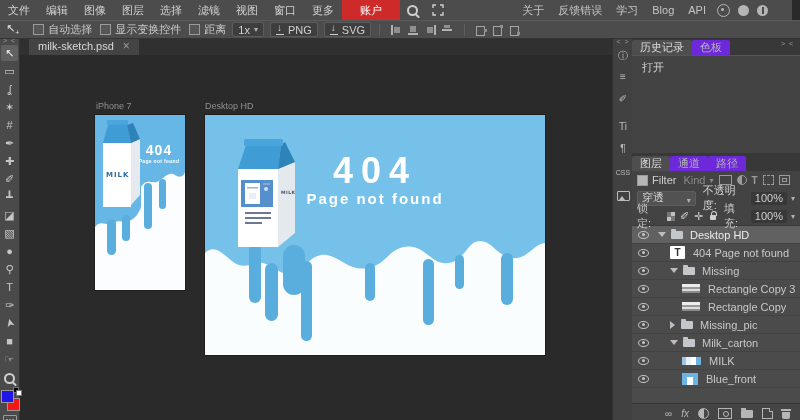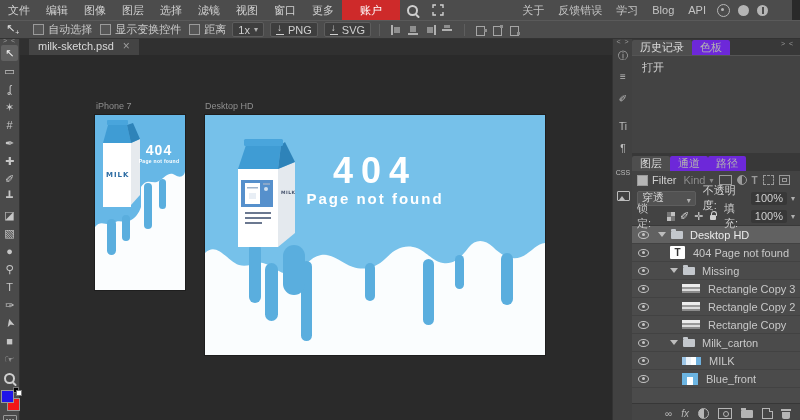--- a/index.html
+++ b/index.html
@@ -426,30 +426,31 @@
             <span class="thumb-rect"></span>
         <span>Rectangle Copy 3</span>
           </span>
       </div>
       <div class="lrow">
         <span class="eyebox">
             <span class="eye"></span>
           </span>
         <span class="ind2">
             <span class="thumb-rect"></span>
-        <span>Rectangle Copy 2</span>
-          </span>
-      </div>
-      <div class="lrow">
-        <span class="eyebox">
-            <span class="eye"></span>
-          </span>
-        <span class="ind2">
-            <span class="thumb-rect"></span>
         <span>Rectangle Copy</span>
+          </span>
+      </div>
+      <div class="lrow">
+        <span class="eyebox">
+            <span class="eye"></span>
+          </span>
+        <span class="ind1">
+            <span class="tri-r"></span>
+        <span class="folder"></span>
+        <span>Missing_pic</span>
           </span>
       </div>
       <div class="lrow">
         <span class="eyebox">
             <span class="eye"></span>
           </span>
         <span class="ind1">
             <span class="tri-d"></span>
         <span class="folder"></span>
         <span>Milk_carton</span>

